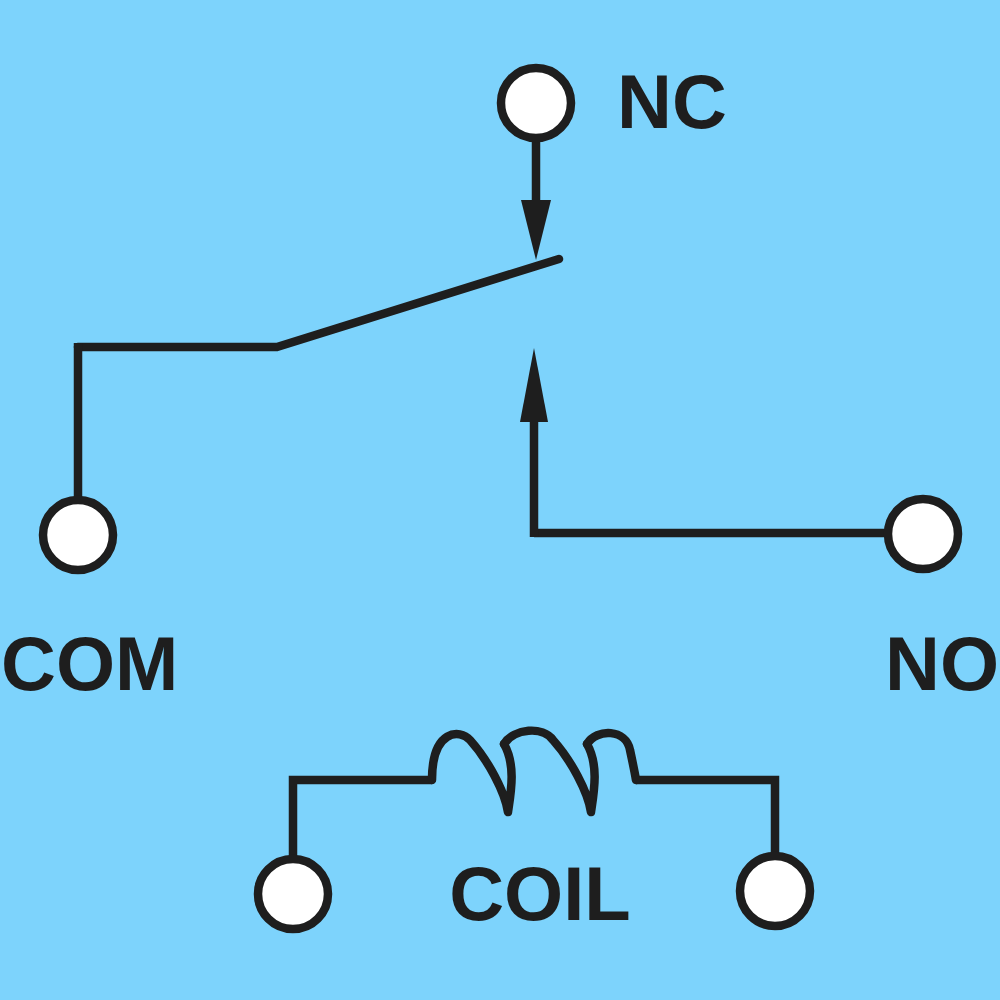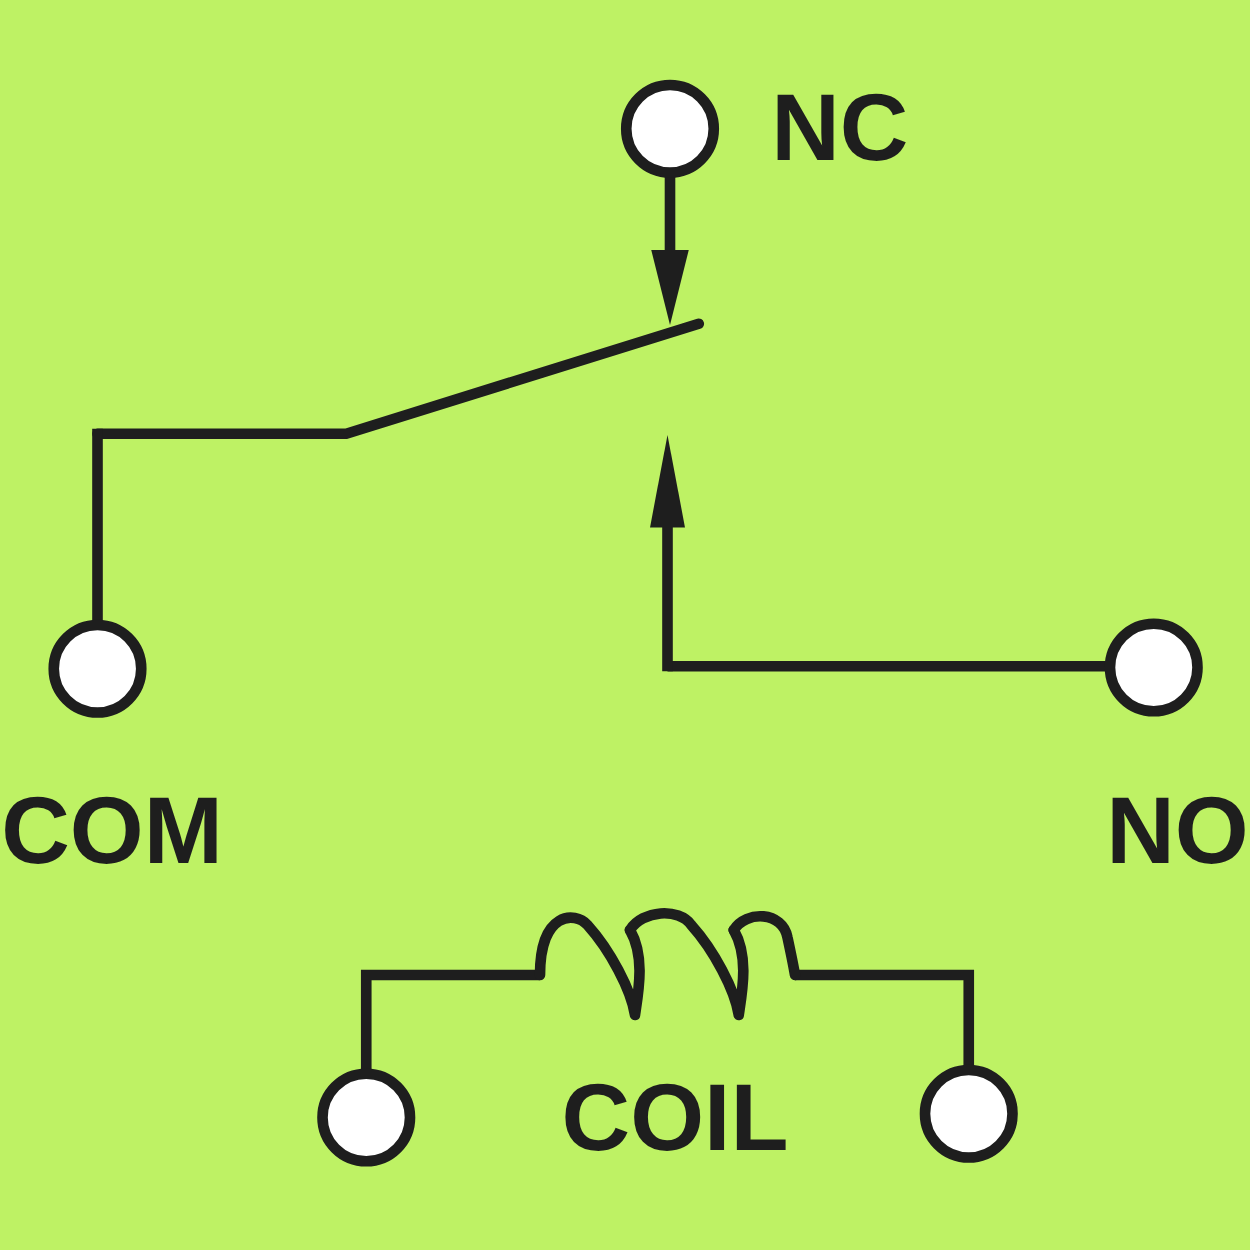--- a/index.html
+++ b/index.html
@@ -11,21 +11,21 @@
   body {
     width: 1000px;
     height: 1000px;
     overflow: hidden;
     font-family: "Liberation Sans", sans-serif;
   }
   #diagram-root {
     position: relative;
     width: 1000px;
     height: 1000px;
-    background: #bef264;
+    background: #7dd3fc;
   }
   svg#schematic {
     display: block;
     width: 1000px;
     height: 1000px;
   }
   .wire {
     fill: none;
     stroke: #1e1e1e;
     stroke-width: 8.5;

